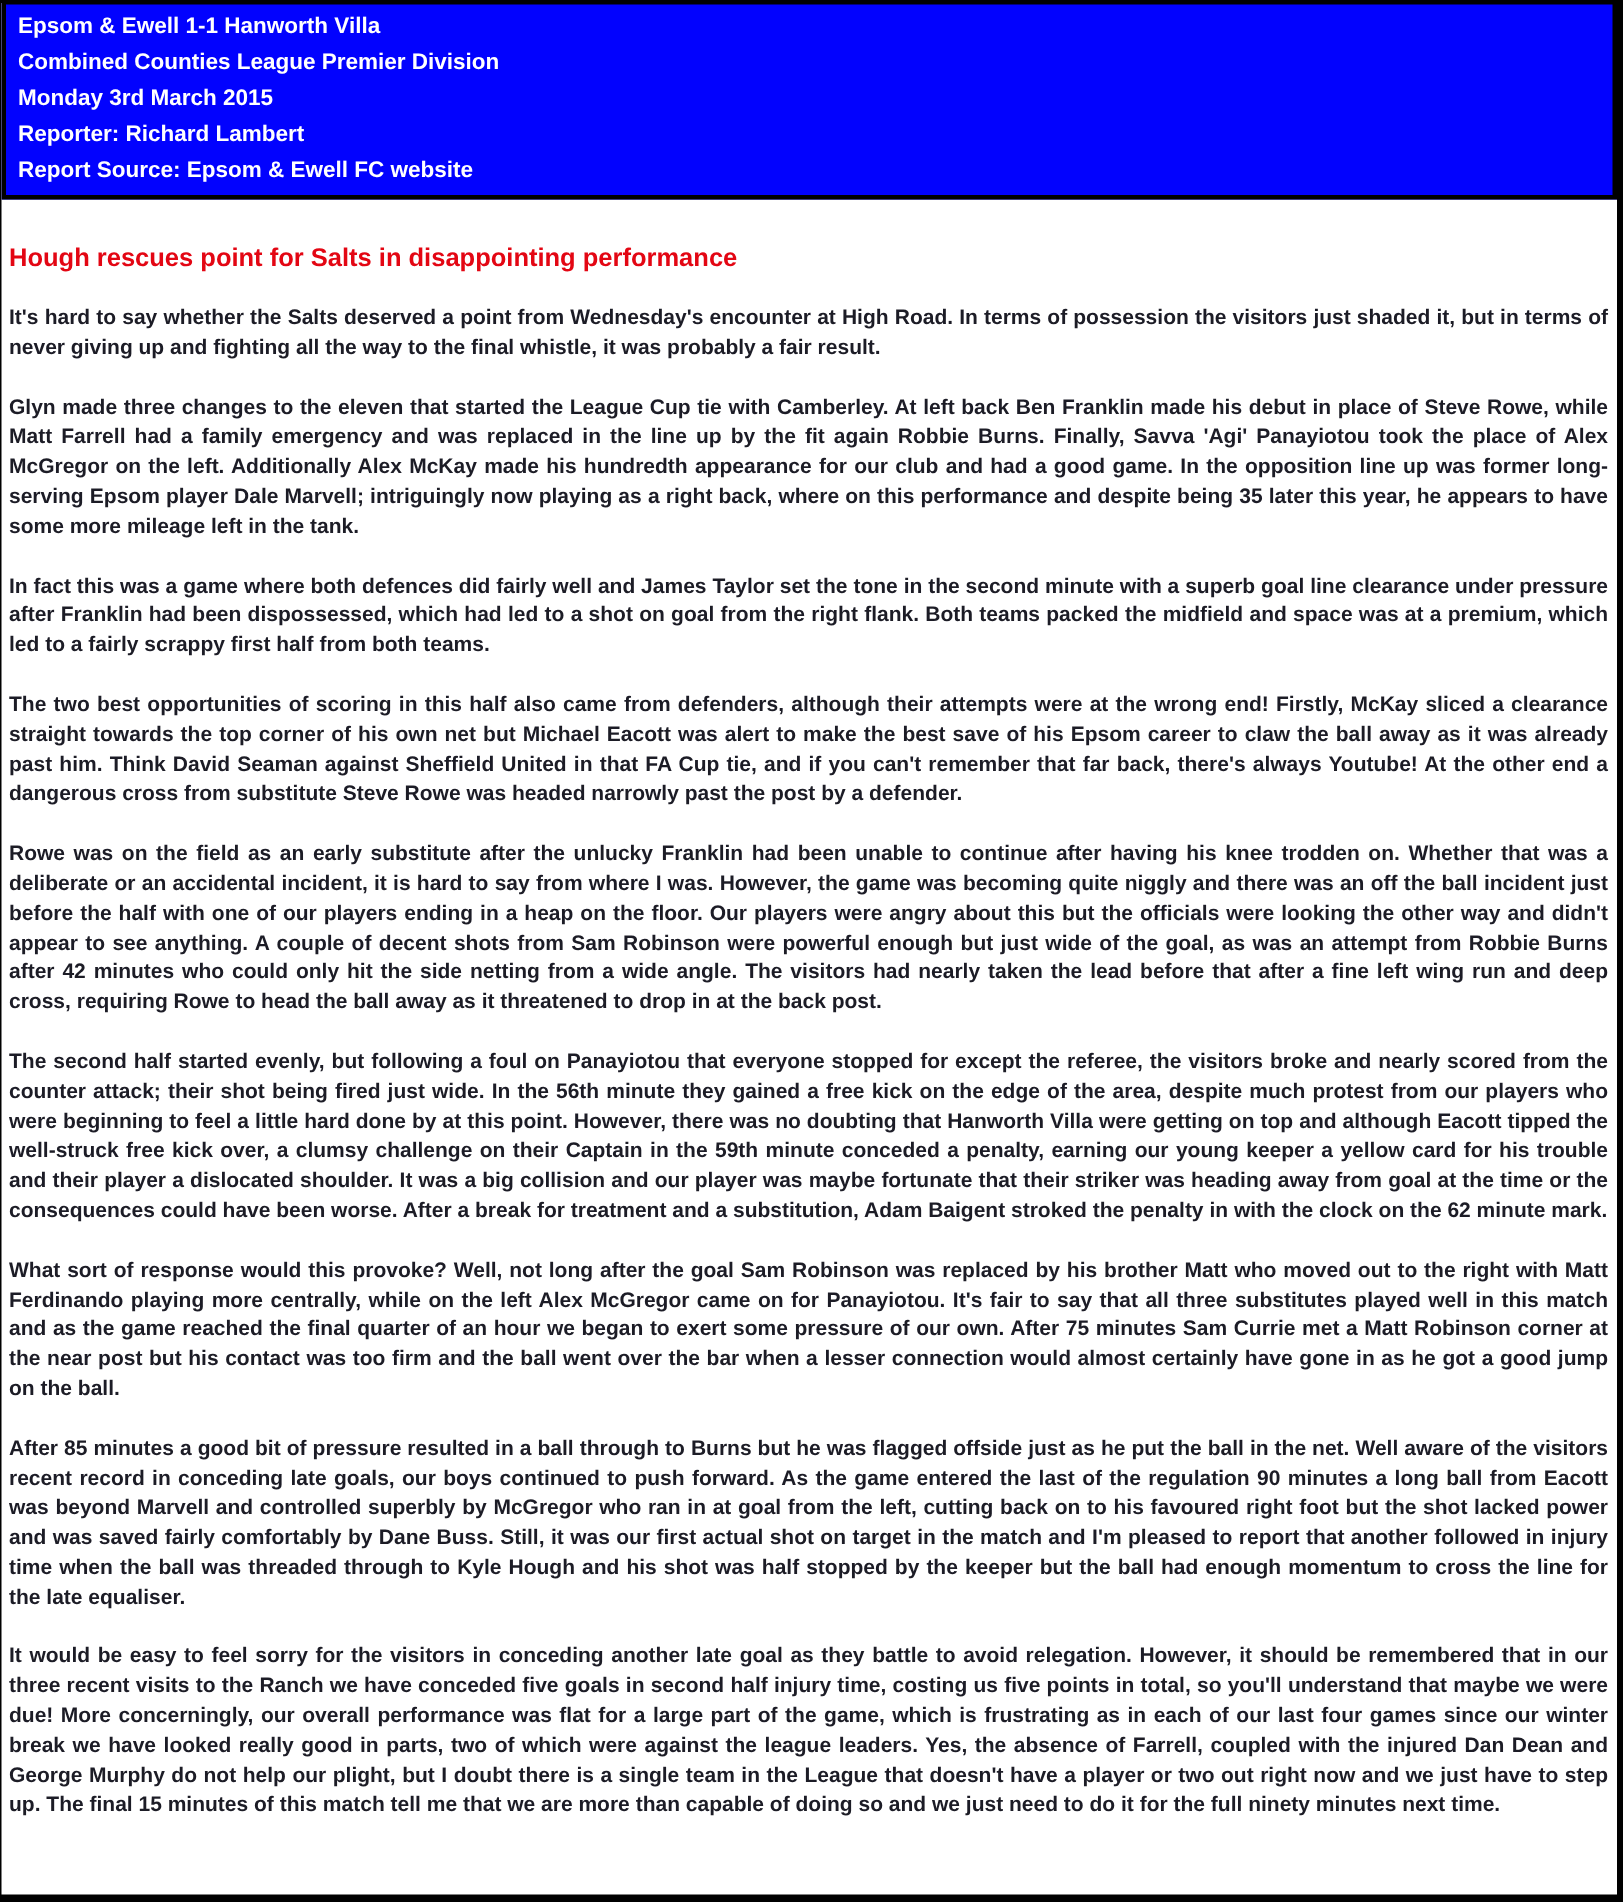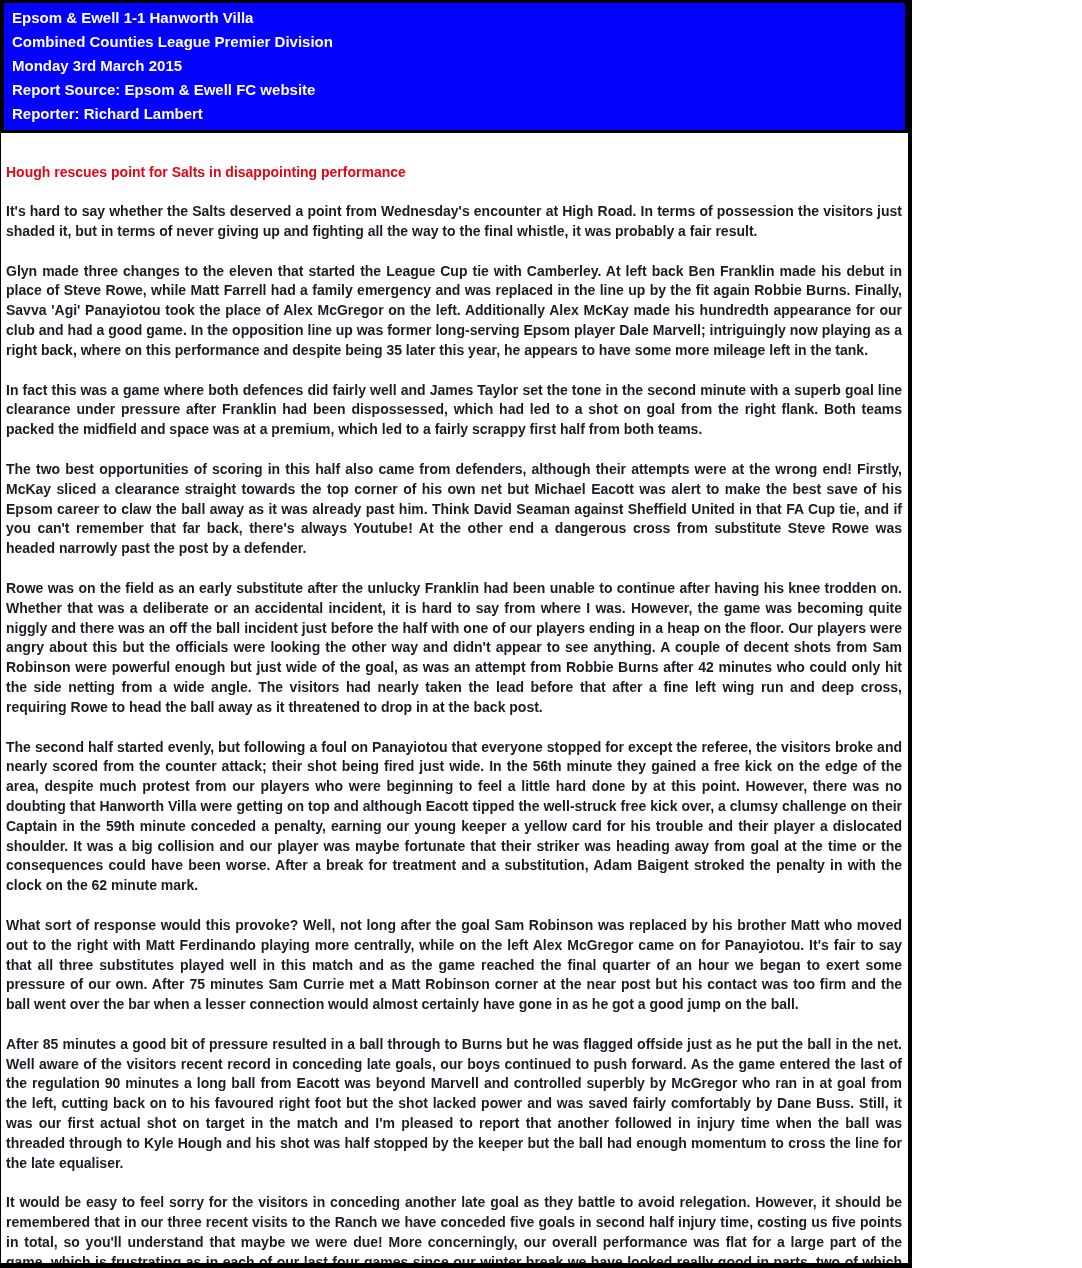--- a/index.html
+++ b/index.html
@@ -2,21 +2,21 @@
 <html><head>
 <meta charset="utf-8">
 <style>
   html, body { margin: 0; padding: 0; background: #ffffff; }
   body {
     font-family: "Liberation Sans", sans-serif;
     width: 1082px;
   }
   .page {
     position: relative;
-    width: 912px;
+    width: 1082px;
     height: 1268px;
     box-sizing: border-box;
     background: #ffffff;
     border-top: 2px solid #000;
     border-right: 4px solid #000;
     border-bottom: 5px solid #000;
     border-left: 1px solid #000;
     overflow: hidden;
   }
   .match-header {
@@ -33,21 +33,21 @@
   }
   .content {
     padding: 0 6px 0 5px;
     color: #1c1c26;
     font-weight: bold;
     font-size: 14px;
     line-height: 19.8px;
   }
   .headline {
     margin: 29px 0 0 0;
-    font-size: 14px;
+    font-size: 17px;
     line-height: 20px;
     font-weight: bold;
     color: #e30613;
   }
   .content p {
     margin: 20px 0 0 0;
     text-align: justify;
   }
   .content p.team-line {
     margin-top: 50px;
@@ -56,22 +56,22 @@
 </style>
 </head>
 <body>
 
 <div class="page">
 
   <header class="match-header">
     <div class="hline">Epsom &amp; Ewell 1-1 Hanworth Villa</div>
     <div class="hline">Combined Counties League Premier Division</div>
     <div class="hline">Monday 3rd March 2015</div>
+    <div class="hline">Reporter: Richard Lambert</div>
     <div class="hline">Report Source: Epsom &amp; Ewell FC website</div>
-    <div class="hline">Reporter: Richard Lambert</div>
   </header>
 
   <main class="content">
     <h2 class="headline">Hough rescues point for Salts in disappointing performance</h2>
 
     <p>It's hard to say whether the Salts deserved a point from Wednesday's encounter at High Road. In terms of possession the visitors just shaded it, but in terms of never giving up and fighting all the way to the final whistle, it was probably a fair result.</p>
     <p>Glyn made three changes to the eleven that started the League Cup tie with Camberley. At left back Ben Franklin made his debut in place of Steve Rowe, while Matt Farrell had a family emergency and was replaced in the line up by the fit again Robbie Burns. Finally, Savva 'Agi' Panayiotou took the place of Alex McGregor on the left. Additionally Alex McKay made his hundredth appearance for our club and had a good game. In the opposition line up was former long-serving Epsom player Dale Marvell; intriguingly now playing as a right back, where on this performance and despite being 35 later this year, he appears to have some more mileage left in the tank.</p>
     <p>In fact this was a game where both defences did fairly well and James Taylor set the tone in the second minute with a superb goal line clearance under pressure after Franklin had been dispossessed, which had led to a shot on goal from the right flank. Both teams packed the midfield and space was at a premium, which led to a fairly scrappy first half from both teams.</p>
     <p>The two best opportunities of scoring in this half also came from defenders, although their attempts were at the wrong end! Firstly, McKay sliced a clearance straight towards the top corner of his own net but Michael Eacott was alert to make the best save of his Epsom career to claw the ball away as it was already past him. Think David Seaman against Sheffield United in that FA Cup tie, and if you can't remember that far back, there's always Youtube! At the other end a dangerous cross from substitute Steve Rowe was headed narrowly past the post by a defender.</p>
     <p>Rowe was on the field as an early substitute after the unlucky Franklin had been unable to continue after having his knee trodden on. Whether that was a deliberate or an accidental incident, it is hard to say from where I was. However, the game was becoming quite niggly and there was an off the ball incident just before the half with one of our players ending in a heap on the floor. Our players were angry about this but the officials were looking the other way and didn't appear to see anything. A couple of decent shots from Sam Robinson were powerful enough but just wide of the goal, as was an attempt from Robbie Burns after 42 minutes who could only hit the side netting from a wide angle. The visitors had nearly taken the lead before that after a fine left wing run and deep cross, requiring Rowe to head the ball away as it threatened to drop in at the back post.</p>

